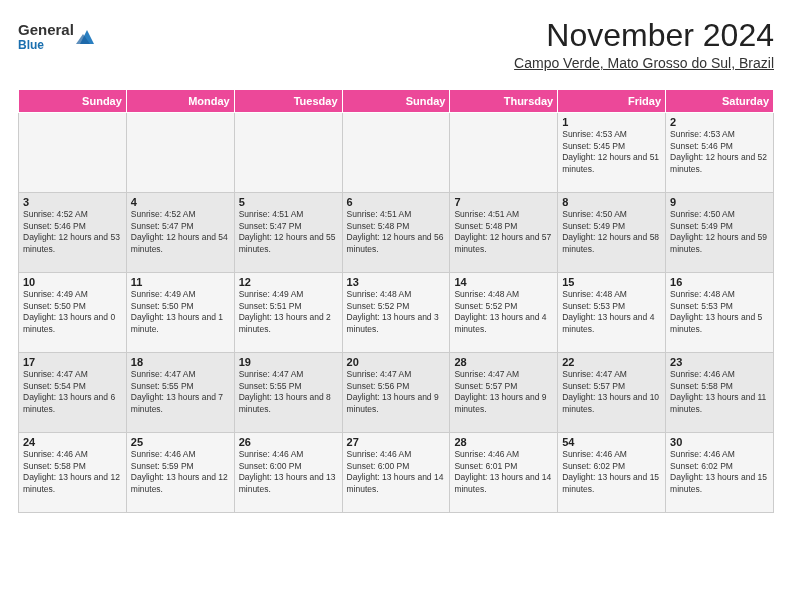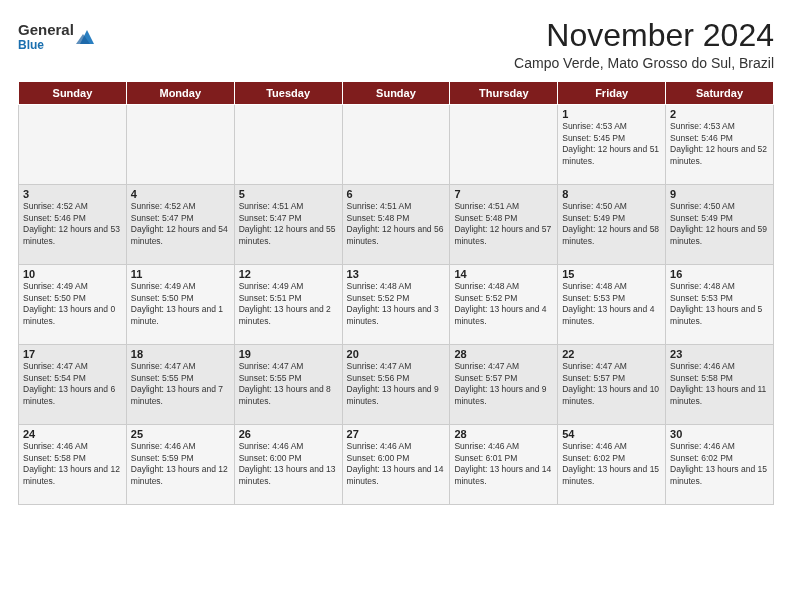--- a/index.html
+++ b/index.html
@@ -12,21 +12,21 @@
     }
     .page {
       width: 792px;
       min-height: 612px;
       padding: 18px 18px 10px 18px;
     }
     .header-row {
       display: flex;
       align-items: flex-start;
       justify-content: space-between;
-      margin-bottom: 10px;
+      margin-bottom: 18px;
     }
     .logo {
       display: flex;
       align-items: center;
       margin-top: 4px;
     }
     .logo-text {
       display: flex;
       flex-direction: column;
       line-height: 1.1;
@@ -52,33 +52,34 @@
     .month-year {
       font-size: 32px;
       font-weight: normal;
       color: #222;
       line-height: 1.1;
     }
     .location {
       font-size: 14px;
       color: #333;
       margin-top: 2px;
+      text-decoration: underline;
     }
     table {
       width: 100%;
       border-collapse: collapse;
       table-layout: fixed;
     }
     thead tr th {
-      background: #7f1d1d;
+      background: #ec4899;
       color: #fff;
       font-size: 11px;
       font-weight: bold;
       padding: 5px 4px;
-      text-align: center;
+      text-align: right;
       border: 1px solid #fff;
     }
     tbody tr td {
       border: 1px solid #ccc;
       vertical-align: top;
       padding: 3px 4px;
       font-size: 9px;
       color: #222;
       height: 80px;
       background: #fff;

